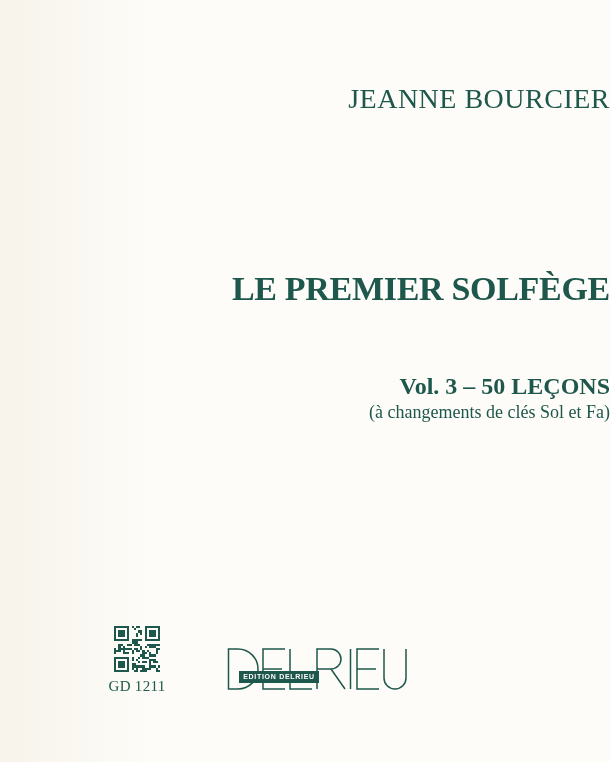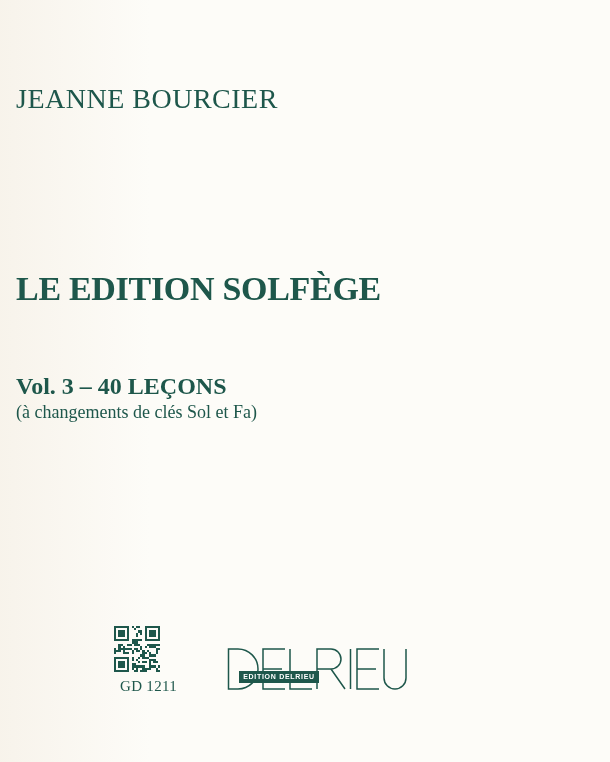--- a/index.html
+++ b/index.html
@@ -8,22 +8,22 @@
   }
   html,body{margin:0;padding:0;}
   body{
     width:610px;height:762px;
     position:relative;overflow:hidden;
     background:linear-gradient(90deg, rgba(243,236,224,.55) 0px, rgba(253,252,248,0) 150px) var(--bg);
     font-family:"Liberation Serif","DejaVu Serif",serif;
     color:var(--accent);
   }
   .center-col{
-    position:absolute;left:16px;width:586px;
-    text-align:left;white-space:nowrap;
+    position:absolute;left:24px;width:586px;
+    text-align:right;white-space:nowrap;
   }
   .author{
     top:85px;
     font-size:28px;line-height:1;
     letter-spacing:.5px;
   }
   .title{
     top:272px;
     font-size:34px;line-height:1;
     font-weight:bold;letter-spacing:-.3px;
@@ -36,21 +36,21 @@
   .subtitle{
     top:402px;
     font-size:18px;line-height:1.15;
   }
   .qr{
     position:absolute;left:114px;top:626px;
     width:46px;height:46px;color:var(--accent);
   }
   .catalog{
     position:absolute;left:97px;top:679px;width:80px;
-    text-align:right;font-size:15px;line-height:1;
+    text-align:center;font-size:15px;line-height:1;
     letter-spacing:.3px;
   }
   .logo{
     position:absolute;left:227px;top:647px;
     width:180px;height:44px;color:var(--accent);
   }
   .logo svg{display:block;width:180px;height:44px;}
   .banner{
     position:absolute;left:239px;top:671px;
     width:80px;height:12px;
@@ -61,23 +61,23 @@
     letter-spacing:.7px;
     line-height:12px;text-align:center;
     white-space:nowrap;overflow:hidden;
   }
 </style>
 </head>
 <body>
 
 <div class="center-col author">JEANNE BOURCIER</div>
 
-<div class="center-col title">LE EDITION SOLFÈGE</div>
-
-<div class="center-col volume">Vol. 3 – 40 LEÇONS</div>
+<div class="center-col title">LE PREMIER SOLFÈGE</div>
+
+<div class="center-col volume">Vol. 3 – 50 LEÇONS</div>
 
 <div class="center-col subtitle">(à changements de clés Sol et Fa)</div>
 
 <div class="qr">
   <svg id="qr-svg" viewBox="0 0 21 21" shape-rendering="crispEdges" xmlns="http://www.w3.org/2000/svg">
       <rect x="8" y="0" width="1" height="1" fill="currentColor"></rect>
       <rect x="10" y="0" width="1" height="1" fill="currentColor"></rect>
       <rect x="11" y="0" width="1" height="1" fill="currentColor"></rect>
       <rect x="9" y="1" width="1" height="1" fill="currentColor"></rect>
       <rect x="11" y="2" width="1" height="1" fill="currentColor"></rect>

